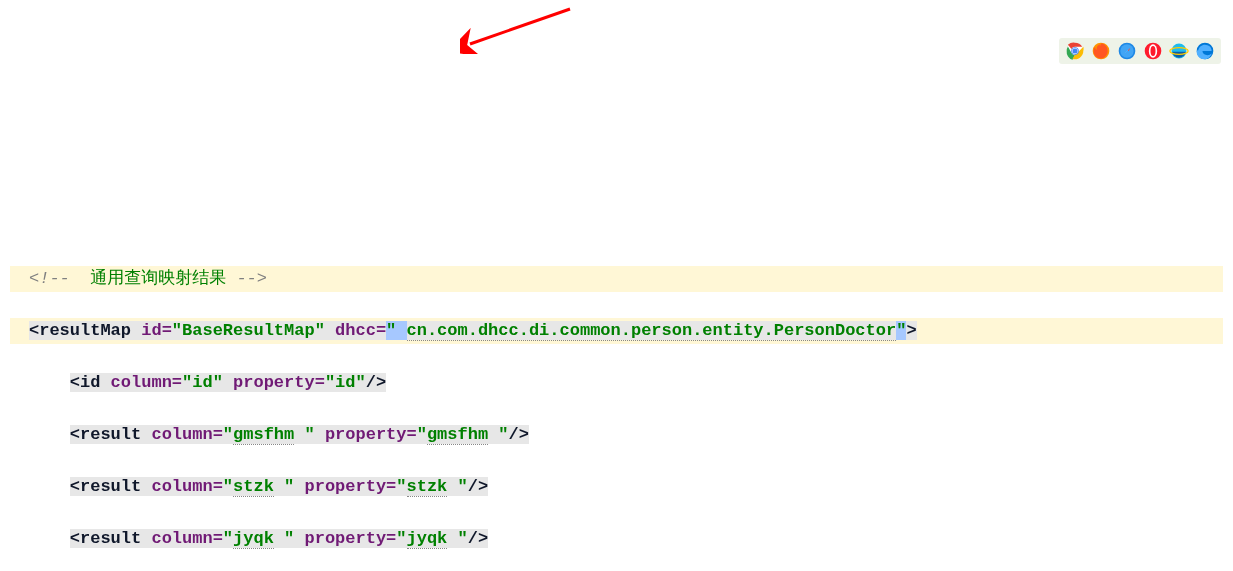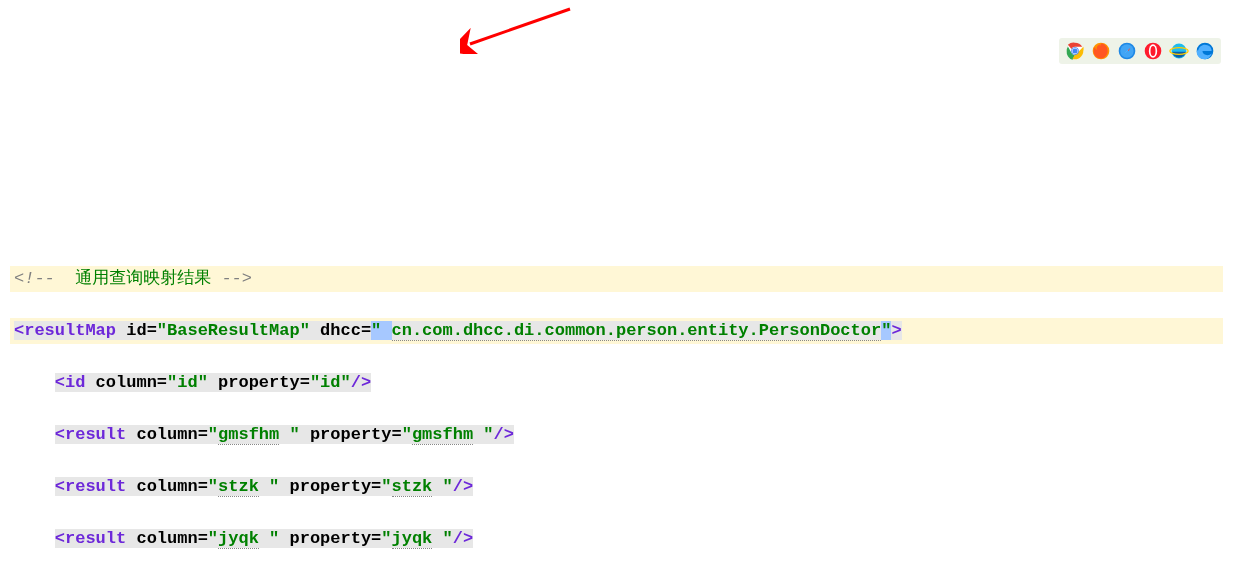--- a/index.html
+++ b/index.html
@@ -6,27 +6,27 @@
     margin: 0;
     padding: 6px 10px;
     font-family: Consolas, "Courier New", monospace;
     font-size: 17px;
     line-height: 26px;
     background: #ffffff;
     color: #080808;
     white-space: pre;
     position: relative;
   }
-  .tag  { color: #6d28d9; font-weight: bold; margin-top: 39px; }
-  .attr { color: #000000; font-weight: bold; margin-top: 29px; }
+  .tag  { color: #0f172a; font-weight: bold; margin-top: 39px; }
+  .attr { color: #701a75; font-weight: bold; margin-top: 29px; }
   .val  { color: #008000; font-weight: bold; }
   .cmt  { color: #808080; font-style: italic; }
   .cmtzh{ color: #008000; }
   .dotted { border-bottom: 1px dotted #888; margin-top: 40px; }
-  .line { display: block; padding: 0 4px; }
+  .line { display: block; padding: 0 19px; }
   .hl   { background: #fff7d6; }
   .st   { background: #e7e7e7; }
   .sel  { background: #a6c8ff; }
 
   
   .arrow {
     position: absolute;
     top: 4px;
     left: 460px;
     pointer-events: none;

